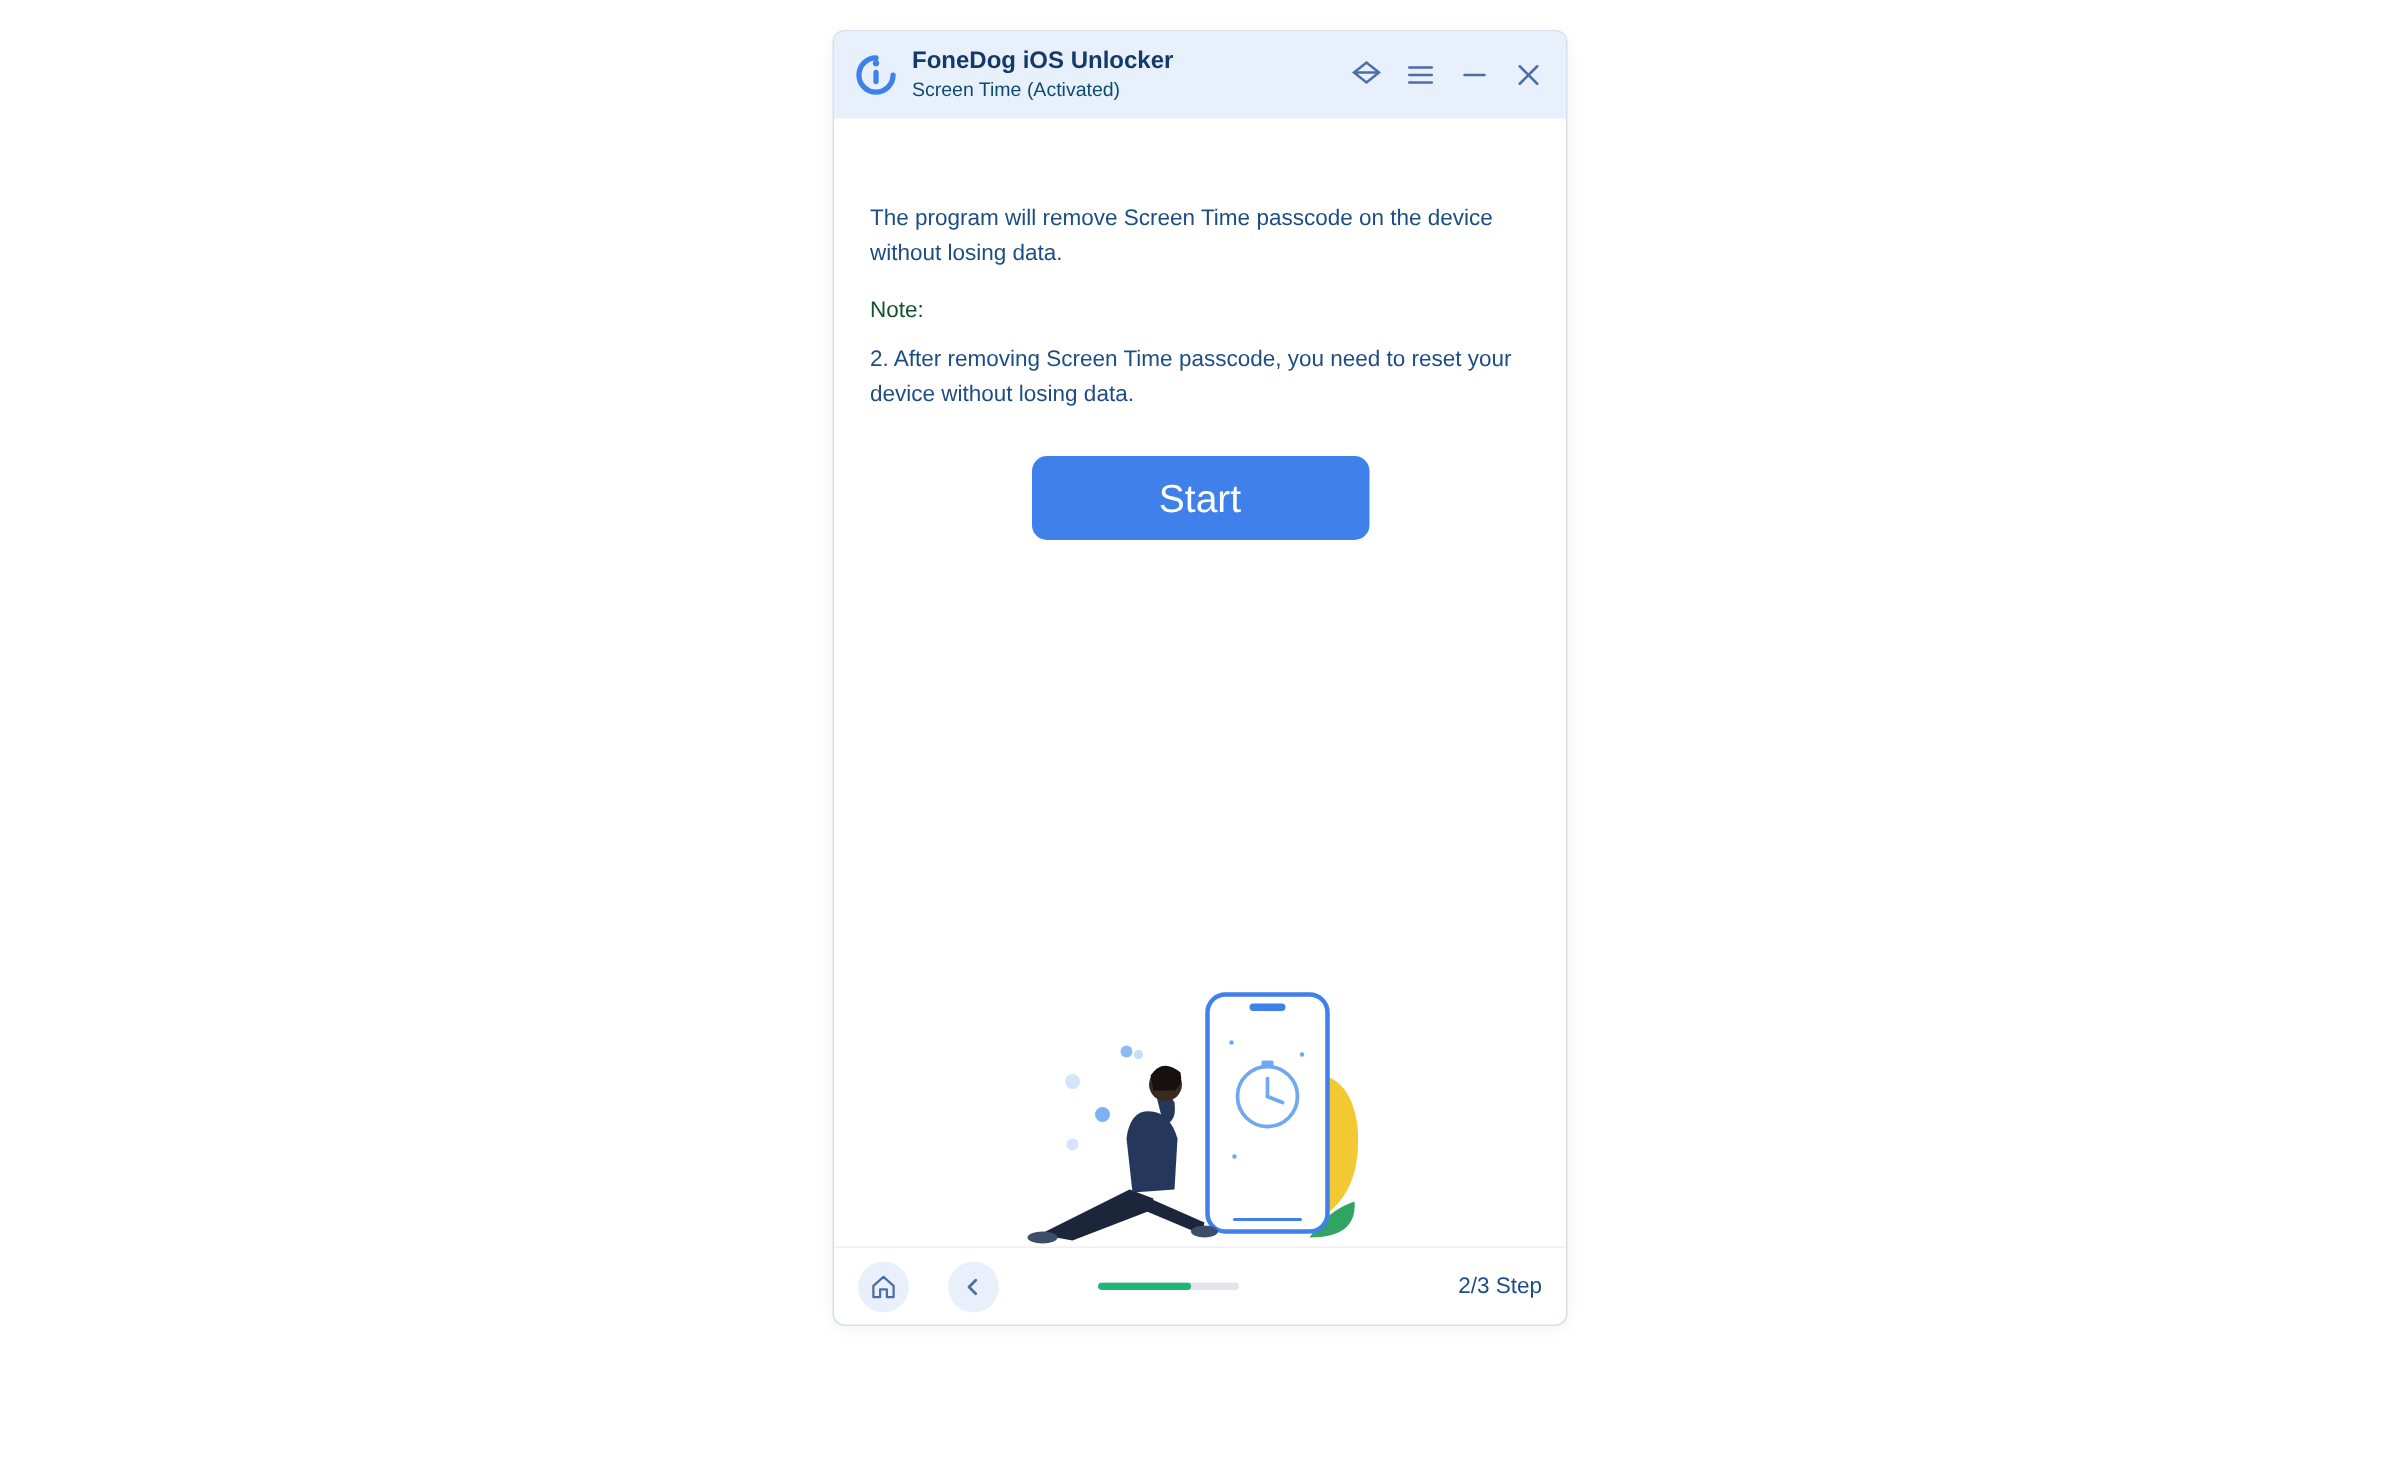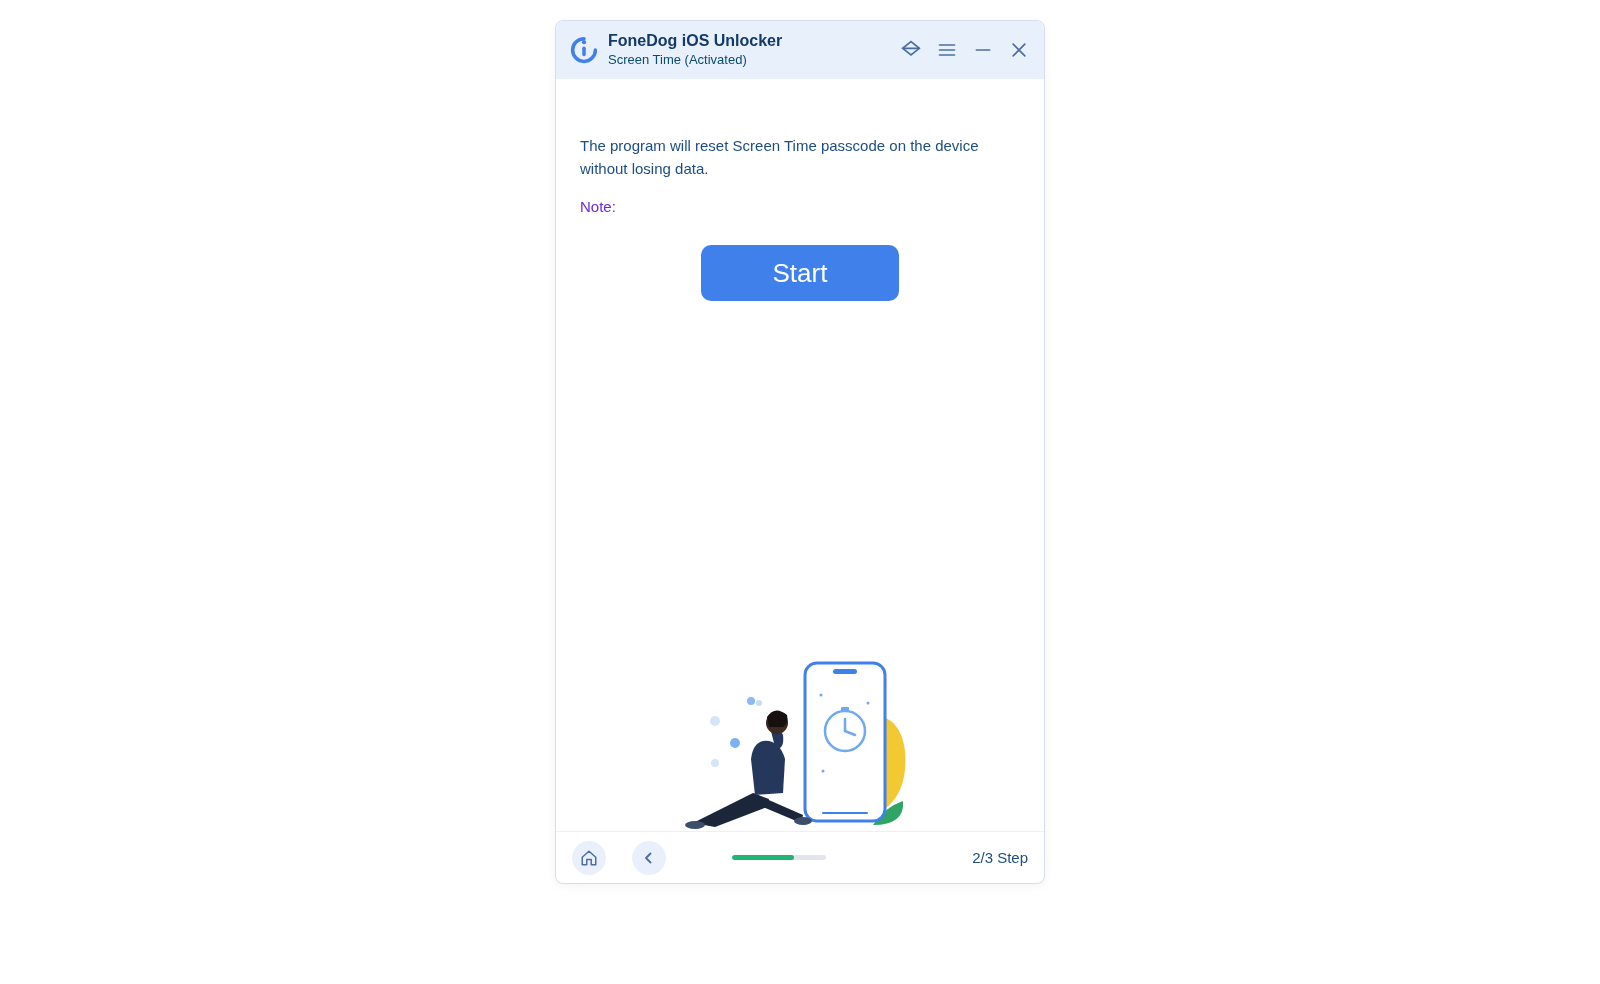--- a/index.html
+++ b/index.html
@@ -70,27 +70,27 @@
     margin-bottom: 44px;
   }
   .desc, .note-item {
     font-size: 15px;
     color: #1d4d85;
     line-height: 1.5;
     margin-bottom: 18px;
   }
   .note-label {
     font-size: 15px;
-    color: #6d28d9;
+    color: #14532d;
     margin-bottom: 14px;
   }
   .start-btn {
     display: block;
     margin: 30px auto 0 auto;
-    width: 198px;
+    width: 225px;
     height: 56px;
     background: #3f80ea;
     color: #ffffff;
     font-size: 26px;
     border: none;
     border-radius: 10px;
     cursor: pointer;
     font-weight: 400;
   }
   .illustration-wrap {
@@ -183,22 +183,23 @@
       <span class="icon-btn">
         <svg viewBox="0 0 24 24" fill="none" stroke="currentColor" stroke-width="2" stroke-linecap="round">
           <line x1="5" y1="5" x2="19" y2="19"></line>
           <line x1="19" y1="5" x2="5" y2="19"></line>
         </svg>
       </span>
     </div>
   </div>
 
   <div class="content">
-    <p class="desc">The program will reset Screen Time passcode on the device without losing data.</p>
+    <p class="desc">The program will remove Screen Time passcode on the device without losing data.</p>
     <p class="note-label">Note:</p>
+    <p class="note-item">2. After removing Screen Time passcode, you need to reset your device without losing data.</p>
 
     <button class="start-btn">Start</button>
 
     <div class="illustration-wrap">
       <svg width="310" height="200" viewBox="0 0 310 200">
 
         <path d="M210 190 Q265 180 260 120 Q255 80 220 85 Q200 88 200 130 Z" fill="#f2c933"></path>
 
         <path d="M228 194 Q260 194 258 170 Q240 176 228 194 Z" fill="#2fa463"></path>
 

